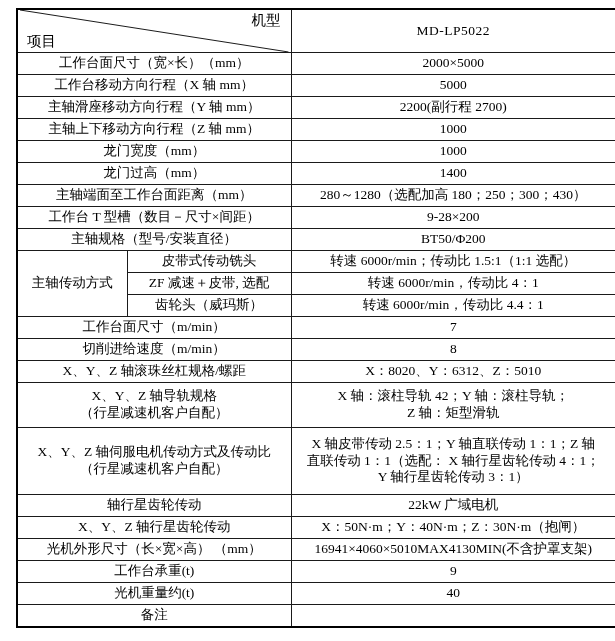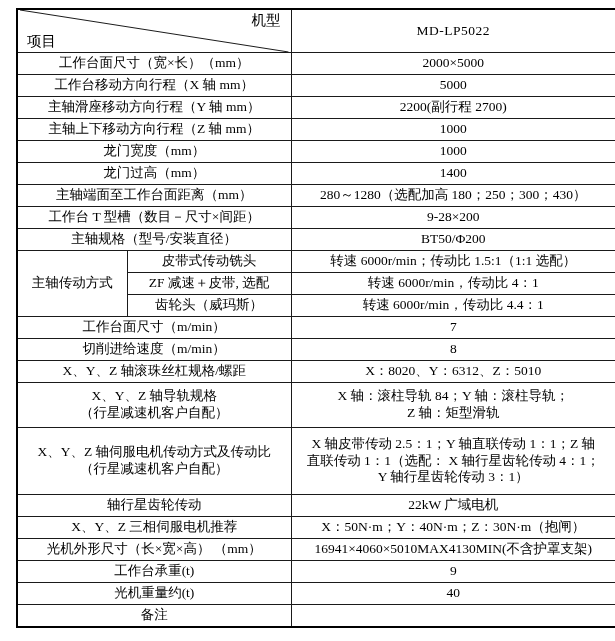--- a/index.html
+++ b/index.html
@@ -140,38 +140,38 @@
           <td class="nowrap">8</td>
         </tr>
     <tr>
           <td colspan="2">X、Y、Z 轴滚珠丝杠规格/螺距</td>
           <td class="nowrap">X：8020、Y：6312、Z：5010</td>
         </tr>
 
     <tr class="h2">
           <td colspan="2" class="ml">X、Y、Z 轴导轨规格
 （行星减速机客户自配）</td>
-          <td class="ml">X 轴：滚柱导轨 84；Y 轴：滚柱导轨；
+          <td class="ml">X 轴：滚柱导轨 42；Y 轴：滚柱导轨；
 Z 轴：矩型滑轨</td>
         </tr>
 
     <tr class="h3">
           <td colspan="2" class="ml">X、Y、Z 轴伺服电机传动方式及传动比
 （行星减速机客户自配）</td>
           <td class="ml">X 轴皮带传动 2.5：1；Y 轴直联传动 1：1；Z 轴
 直联传动 1：1（选配： X 轴行星齿轮传动 4：1；
 Y 轴行星齿轮传动 3：1）</td>
         </tr>
 
     <tr>
           <td colspan="2">轴行星齿轮传动</td>
           <td class="nowrap">22kW 广域电机</td>
         </tr>
     <tr>
-          <td colspan="2">X、Y、Z 三相伺服电机推荐</td>
+          <td colspan="2">X、Y、Z 轴行星齿轮传动</td>
           <td class="nowrap">X：50N·m；Y：40N·m；Z：30N·m（抱闸）</td>
         </tr>
     <tr>
           <td colspan="2">光机外形尺寸（长×宽×高） （mm）</td>
           <td class="nowrap">16941×4060×5010MAX4130MIN(不含护罩支架)</td>
         </tr>
     <tr>
           <td colspan="2">工作台承重(t)</td>
           <td class="nowrap">9</td>
         </tr>

